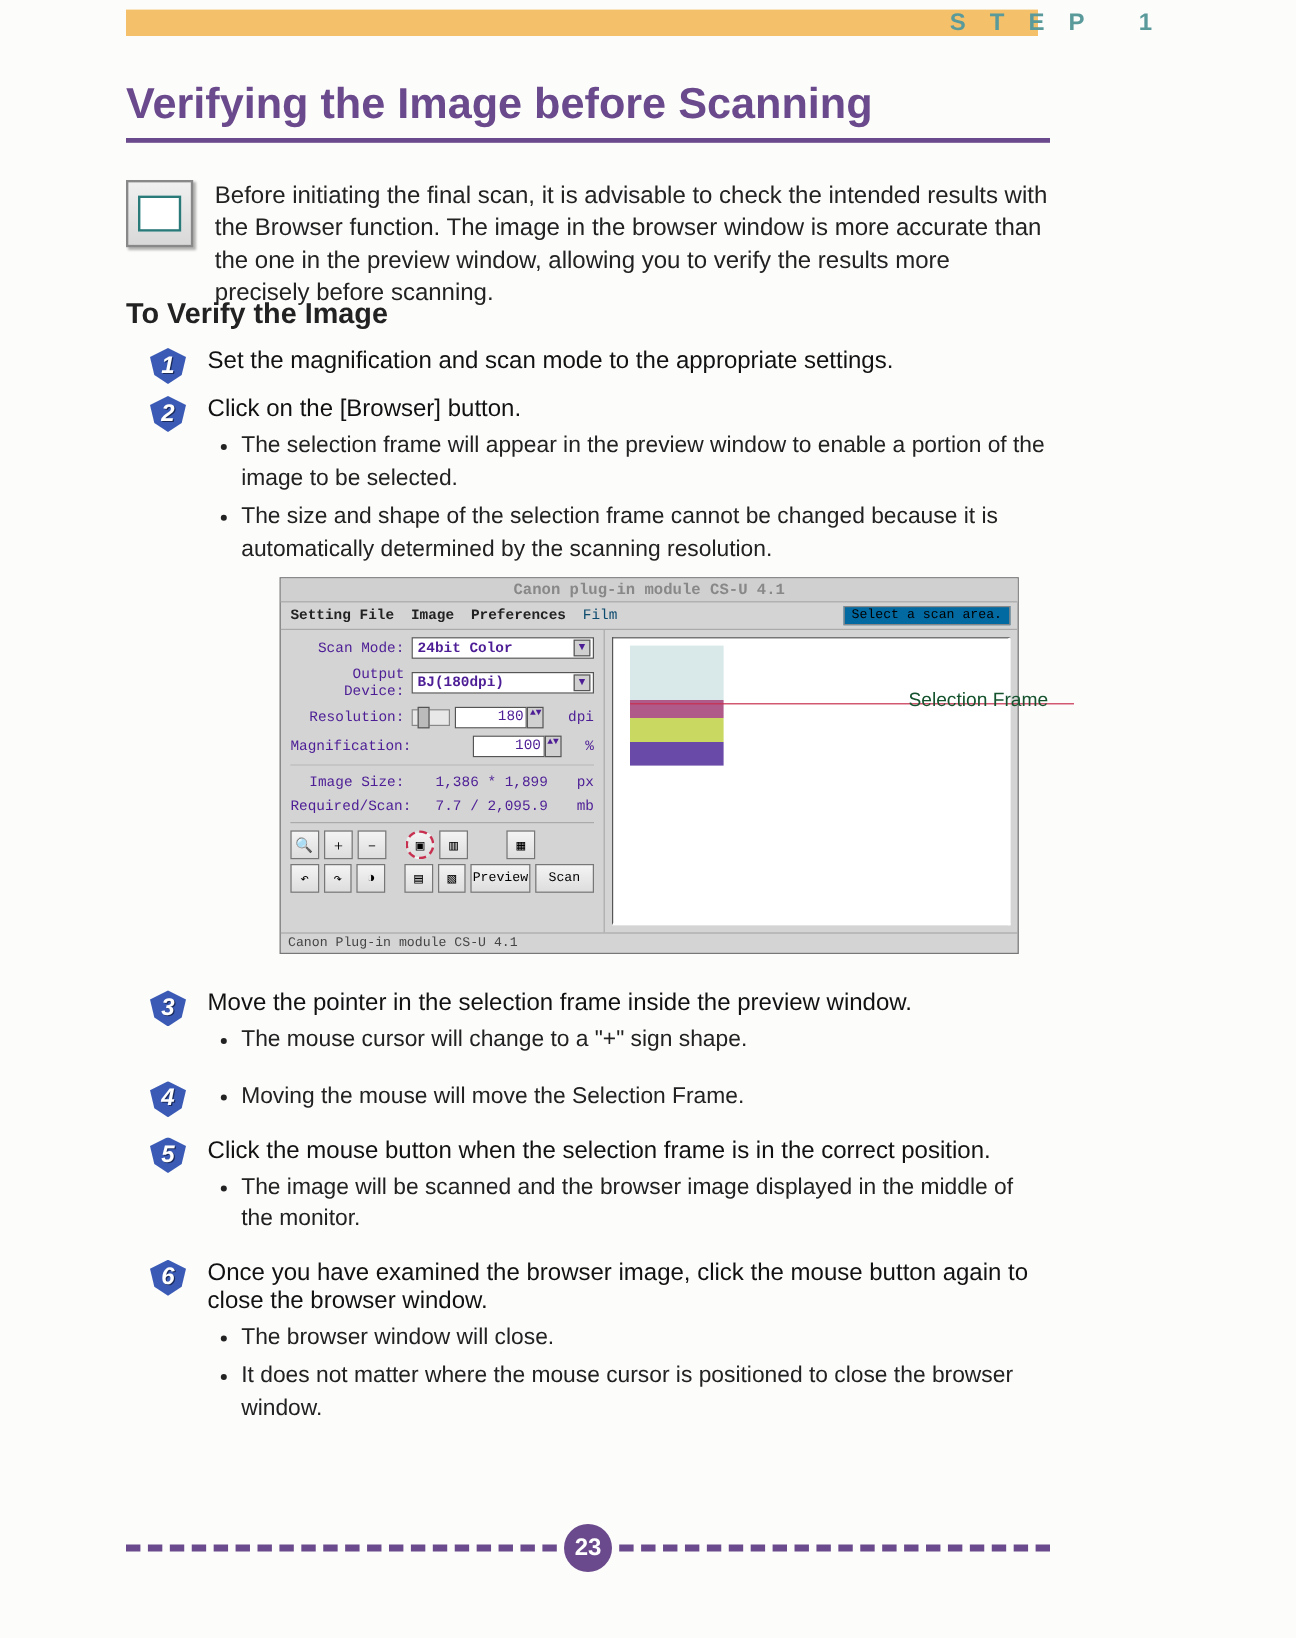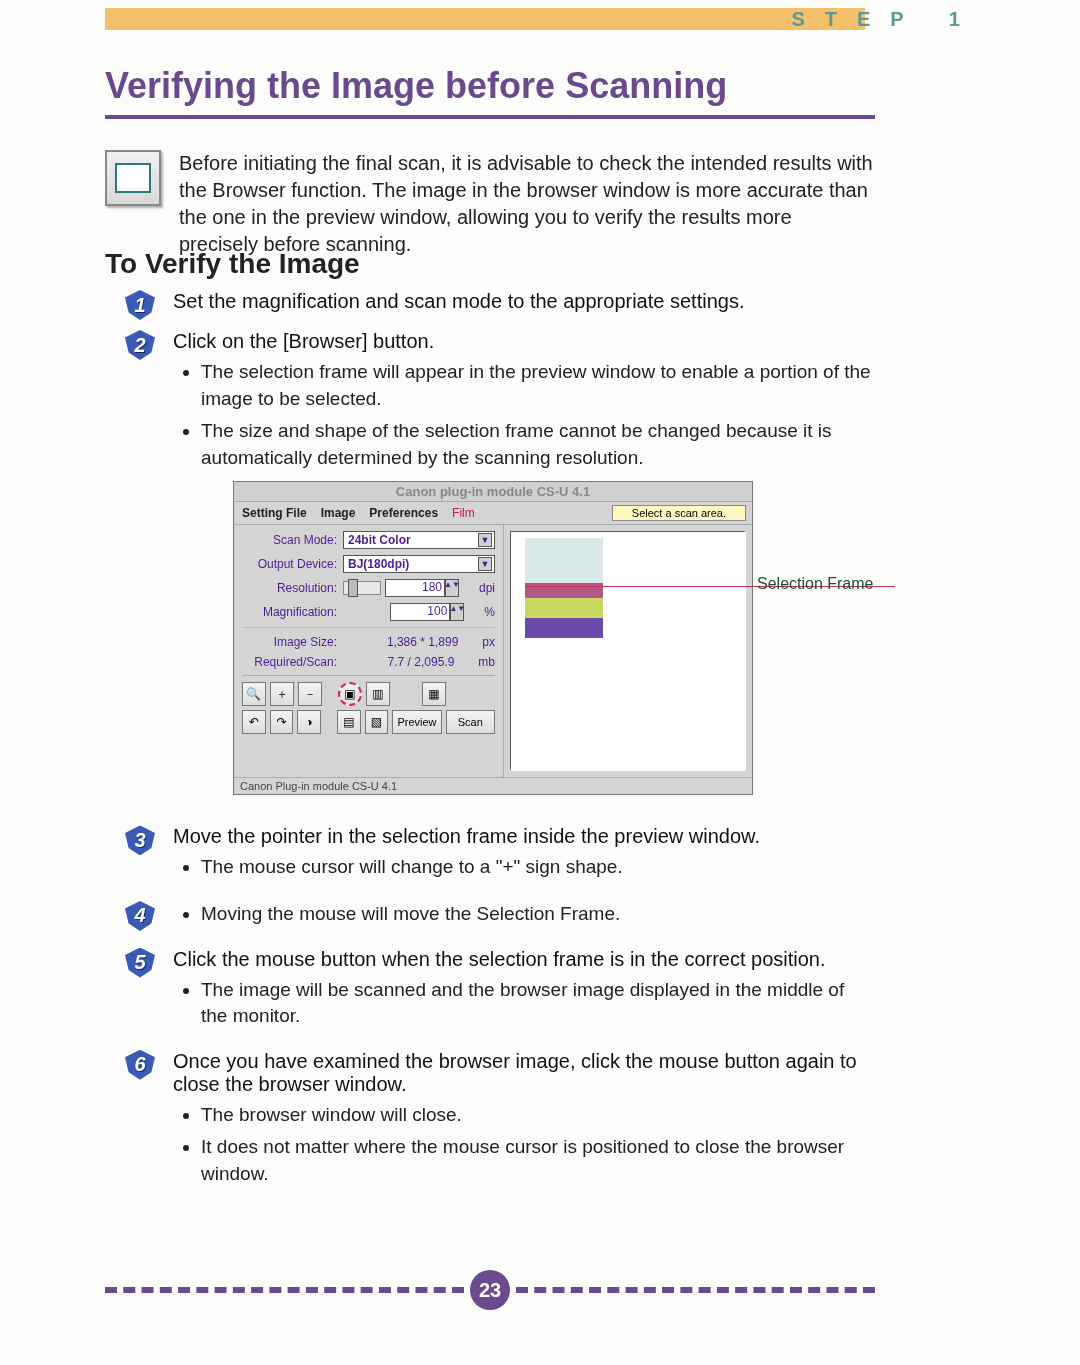--- a/index.html
+++ b/index.html
@@ -55,21 +55,21 @@
   background: #fff;
 }
 .intro-text {
   font-size: 20px;
   line-height: 1.35;
   color: #222;
 }
 .sub-heading {
   position: absolute;
   top: 248px; left: 105px;
-  font-size: 28px;
+  font-size: 24px;
   font-weight: 800;
   color: #222;
 }
 .steps-container {
   position: absolute;
   top: 290px; left: 125px;
   width: 750px;
 }
 .step-row { display: flex; gap: 18px; margin-bottom: 10px; }
 .step-num {
@@ -90,52 +90,52 @@
   font-size: 20px;
   font-weight: 400;
   color: #111;
   margin-bottom: 6px;
 }
 .bullets { list-style: disc; padding-left: 28px; margin-bottom: 10px; }
 .bullets li { font-size: 19px; line-height: 1.4; color: #222; margin-bottom: 6px; }
 
 
 .app-window {
-  width: 520px;
+  width: 616px;
   margin: 10px 0 20px 60px;
   border: 1px solid #777;
   background: #d4d4d4;
-  font-family: Liberation Sans, sans-serif;
+  font-family: Liberation Mono, monospace;
   font-size: 12px;
   position: relative;
 }
 .app-titlebar {
   background: #d0d0d0;
   color: #888;
   text-align: center;
   padding: 2px 0;
   border-bottom: 1px solid #aaa;
   font-weight: 700;
   font-size: 13px;
 }
 .app-menubar {
   display: flex;
   gap: 14px;
   padding: 4px 8px;
   border-bottom: 1px solid #aaa;
   font-weight: 700;
   color: #222;
 }
-.app-menubar span.dim { color: #be185d; font-weight: 400; }
+.app-menubar span.dim { color: #0c4a6e; font-weight: 400; }
 .hint-box {
   position: absolute;
   top: 23px; right: 6px;
-  background: #fef9c3;
+  background: #0369a1;
   border: 1px solid #888;
-  padding: 1px 19px;
+  padding: 1px 6px;
   font-size: 11px;
 }
 .app-body { display: flex; }
 .settings-col {
   width: 270px;
   padding: 6px 8px;
   border-right: 1px solid #aaa;
 }
 .field-row { display: flex; align-items: center; margin-bottom: 6px; font-size: 12px; color: #4c1d95; }
 .field-row label { width: 95px; text-align: right; margin-right: 6px; }

